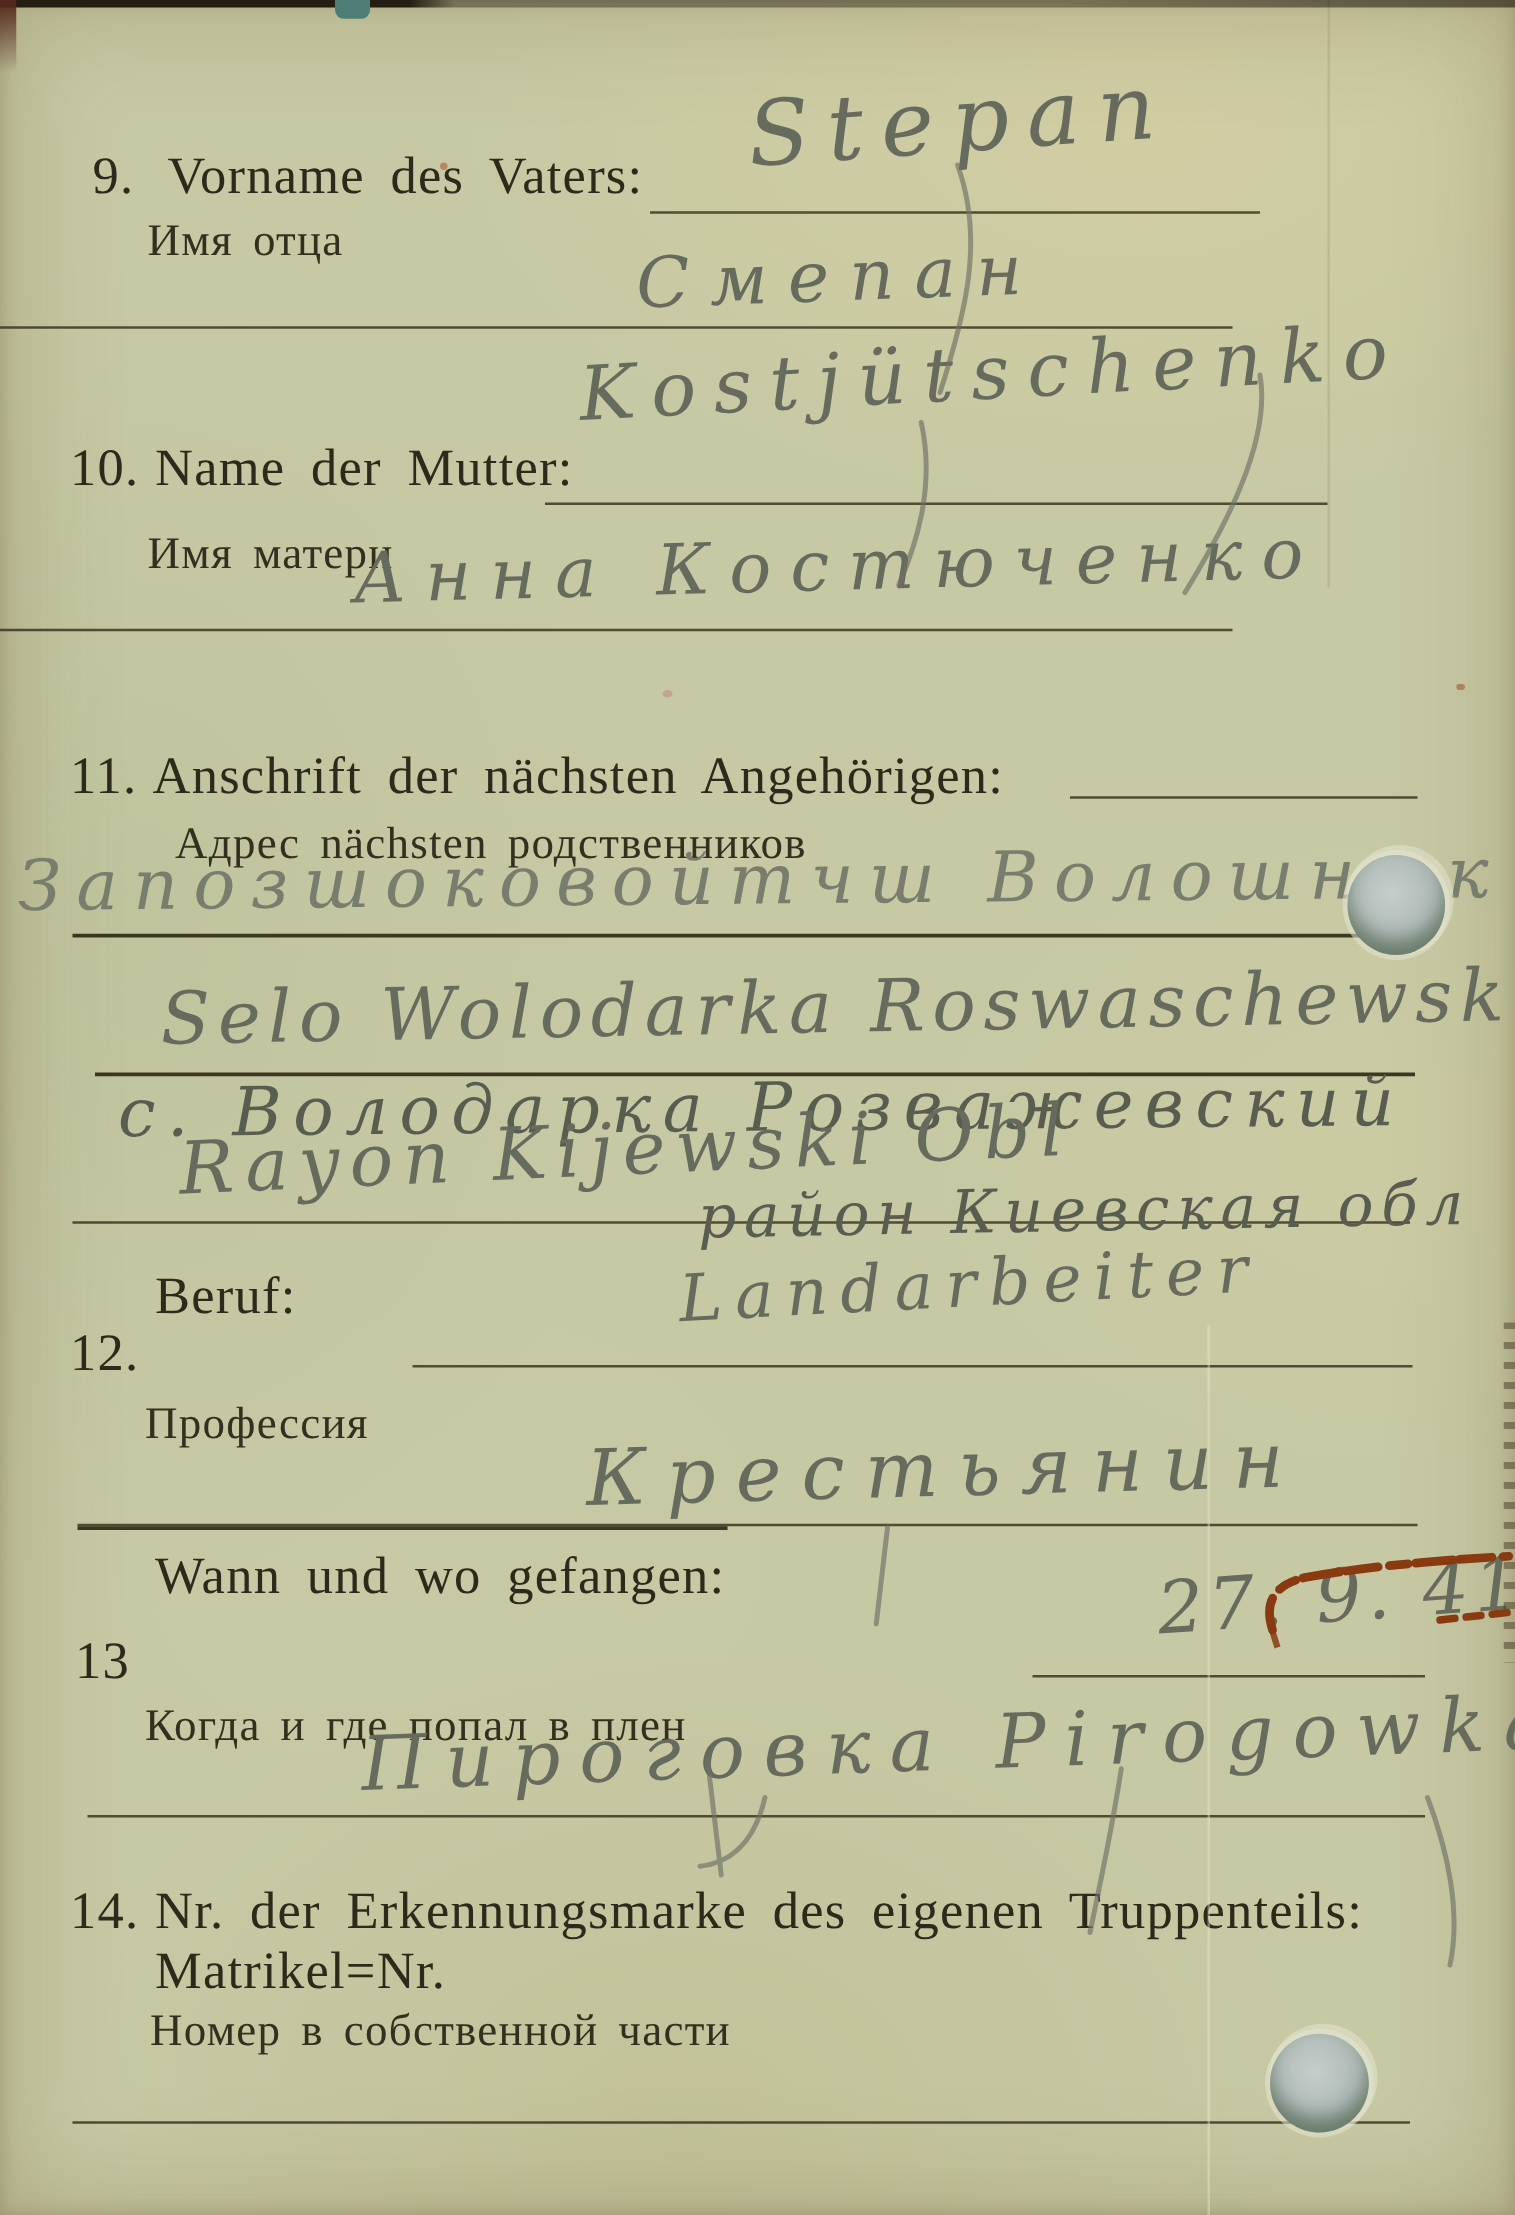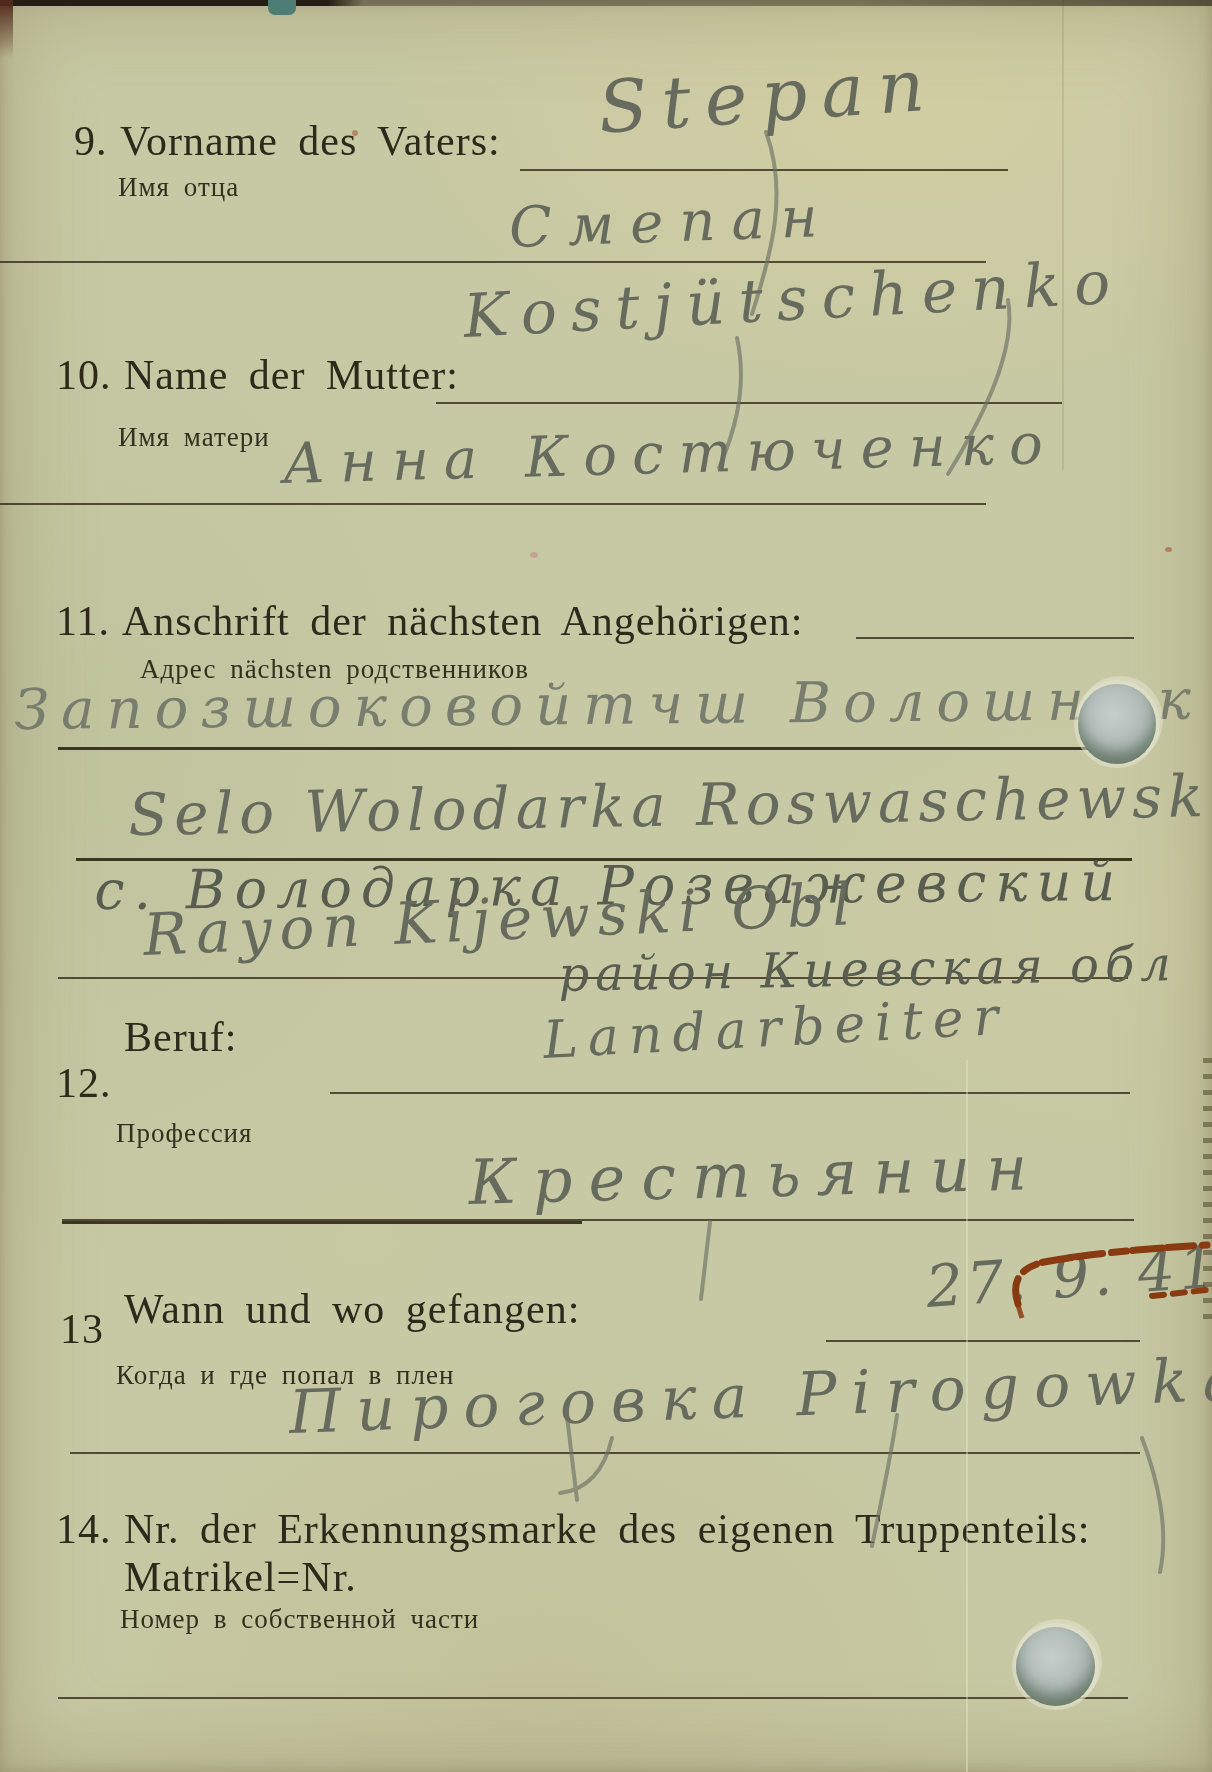--- a/index.html
+++ b/index.html
@@ -10,21 +10,21 @@
       radial-gradient(900px 500px at 75% 6%, rgba(216,208,162,.6), transparent 60%),
       radial-gradient(700px 900px at 8% 42%, rgba(186,192,152,.55), transparent 60%),
       radial-gradient(620px 420px at 92% 52%, rgba(207,205,162,.5), transparent 60%),
       radial-gradient(820px 620px at 45% 96%, rgba(189,185,142,.45), transparent 60%),
       radial-gradient(400px 300px at 30% 70%, rgba(200,202,164,.5), transparent 70%);
     box-shadow: inset 0 0 90px rgba(112,96,56,.34), inset 0 0 14px rgba(92,76,42,.28);
     font-family:"Liberation Serif", serif;
   }
   .abs{position:absolute;line-height:1;white-space:nowrap;}
   .de{font-size:42px;color:#2e2a1b;letter-spacing:1px;word-spacing:9px;}
-  .ru{font-size:27px;color:#34301f;letter-spacing:1px;word-spacing:6px;}
+  .ru{font-size:36px;color:#34301f;letter-spacing:1px;word-spacing:6px;}
   .hw{font-family:"DejaVu Serif", serif;font-style:italic;color:#666b5e;transform-origin:left top;}
   .hw.light{color:#787d6d;}
   .hw.dark{color:#585d50;}
   .rule{position:absolute;height:2px;background:rgba(55,48,27,.82);z-index:1;}
   .rule.heavy{height:3px;background:rgba(48,42,24,.92);}
   .hole{position:absolute;border-radius:50%;z-index:6;
     background:radial-gradient(circle at 45% 38%, #c6cecb 0%, #adb8b5 55%, #8fa097 100%);
     box-shadow: inset 0 -12px 14px rgba(55,78,52,.5), 0 0 0 4px rgba(228,228,208,.55), 3px -4px 0 4px rgba(238,238,222,.4);}
   .top-edge{position:absolute;left:0;top:0;width:1212px;height:6px;z-index:7;
     background:linear-gradient(90deg, rgba(28,22,13,.95) 0 27%, rgba(28,22,13,.4) 30% 70%, rgba(28,22,13,.6) 100%);}
@@ -39,21 +39,21 @@
   svg.overlay{position:absolute;left:0;top:0;z-index:4;pointer-events:none;}
   .hwz{z-index:3;}
   .dez{z-index:2;}
 </style>
 </head>
 <body>
 
 <div id="paper">
 
   <span class="abs de dez" style="left:74px;top:120px">9.</span>
-  <span class="abs de dez" style="left:120px;top:120px">Vorname des Vaters:</span>
+  <span class="abs de dez" style="left:134px;top:120px">Vorname des Vaters:</span>
   <span class="abs ru dez" style="left:118px;top:174px">Имя отца</span>
   <div class="rule" style="left:520px;top:169px;width:488px"></div>
   <span class="abs hw hwz" style="left:596px;top:72px;font-size:72px;letter-spacing:14px;transform:rotate(-4deg)">Stepan</span>
   <span class="abs hw hwz" style="left:508px;top:200px;font-size:56px;letter-spacing:16px;transform:rotate(-2deg)">Смепан</span>
   <div class="rule" style="left:0;top:261px;width:986px"></div>
 
   <span class="abs hw hwz" style="left:462px;top:286px;font-size:60px;letter-spacing:14px;transform:rotate(-3deg)">Kostjütschenko</span>
   <span class="abs de dez" style="left:56px;top:354px">10.</span>
   <span class="abs de dez" style="left:124px;top:354px">Name der Mutter:</span>
   <div class="rule" style="left:436px;top:402px;width:626px"></div>
@@ -88,21 +88,21 @@
   <div class="rule heavy" style="left:62px;top:1221px;width:520px"></div>
 
   <svg class="overlay" style="left:1002px;top:1232px;z-index:5" width="210" height="90" viewBox="0 0 210 90">
     <path d="M16 72 C 9 50, 17 36, 42 30 C 92 21, 152 16, 205 13" stroke="#8a3a10" stroke-width="7" fill="none" stroke-linecap="round" stroke-dasharray="26 9 15 6 30 5"></path>
     <path d="M150 64 L 204 58" stroke="#8a3a10" stroke-width="6" fill="none" stroke-linecap="round" stroke-dasharray="12 9"></path>
     <path d="M15 70 L 20 86" stroke="#8a3a10" stroke-width="5" fill="none" opacity=".85"></path>
   </svg>
 
   <span class="abs hw hwz" style="left:924px;top:1258px;font-size:58px;letter-spacing:4px;transform:rotate(-4deg)">27. 9. 41</span>
   <span class="abs de dez" style="left:60px;top:1308px">13</span>
-  <span class="abs de dez" style="left:124px;top:1288px">Wann und wo gefangen:</span>
+  <span class="abs de dez" style="left:124px;top:1240px">Wann und wo gefangen:</span>
   <div class="rule" style="left:826px;top:1340px;width:314px"></div>
   <span class="abs ru dez" style="left:116px;top:1362px">Когда и где попал в плен</span>
   <span class="abs hw hwz" style="left:288px;top:1382px;font-size:60px;letter-spacing:15px;transform:rotate(-2deg)">Пироговка Pirogowka</span>
   <div class="rule" style="left:70px;top:1452px;width:1070px"></div>
 
   <span class="abs de dez" style="left:56px;top:1508px">14.</span>
   <span class="abs de dez" style="left:124px;top:1508px">Nr. der Erkennungsmarke des eigenen Truppenteils:</span>
   <span class="abs ru dez" style="left:120px;top:1606px">Номер в собственной части</span>
   <span class="abs de dez" style="left:124px;top:1556px">Matrikel=Nr.</span>
   <div class="rule" style="left:58px;top:1697px;width:1070px"></div>

